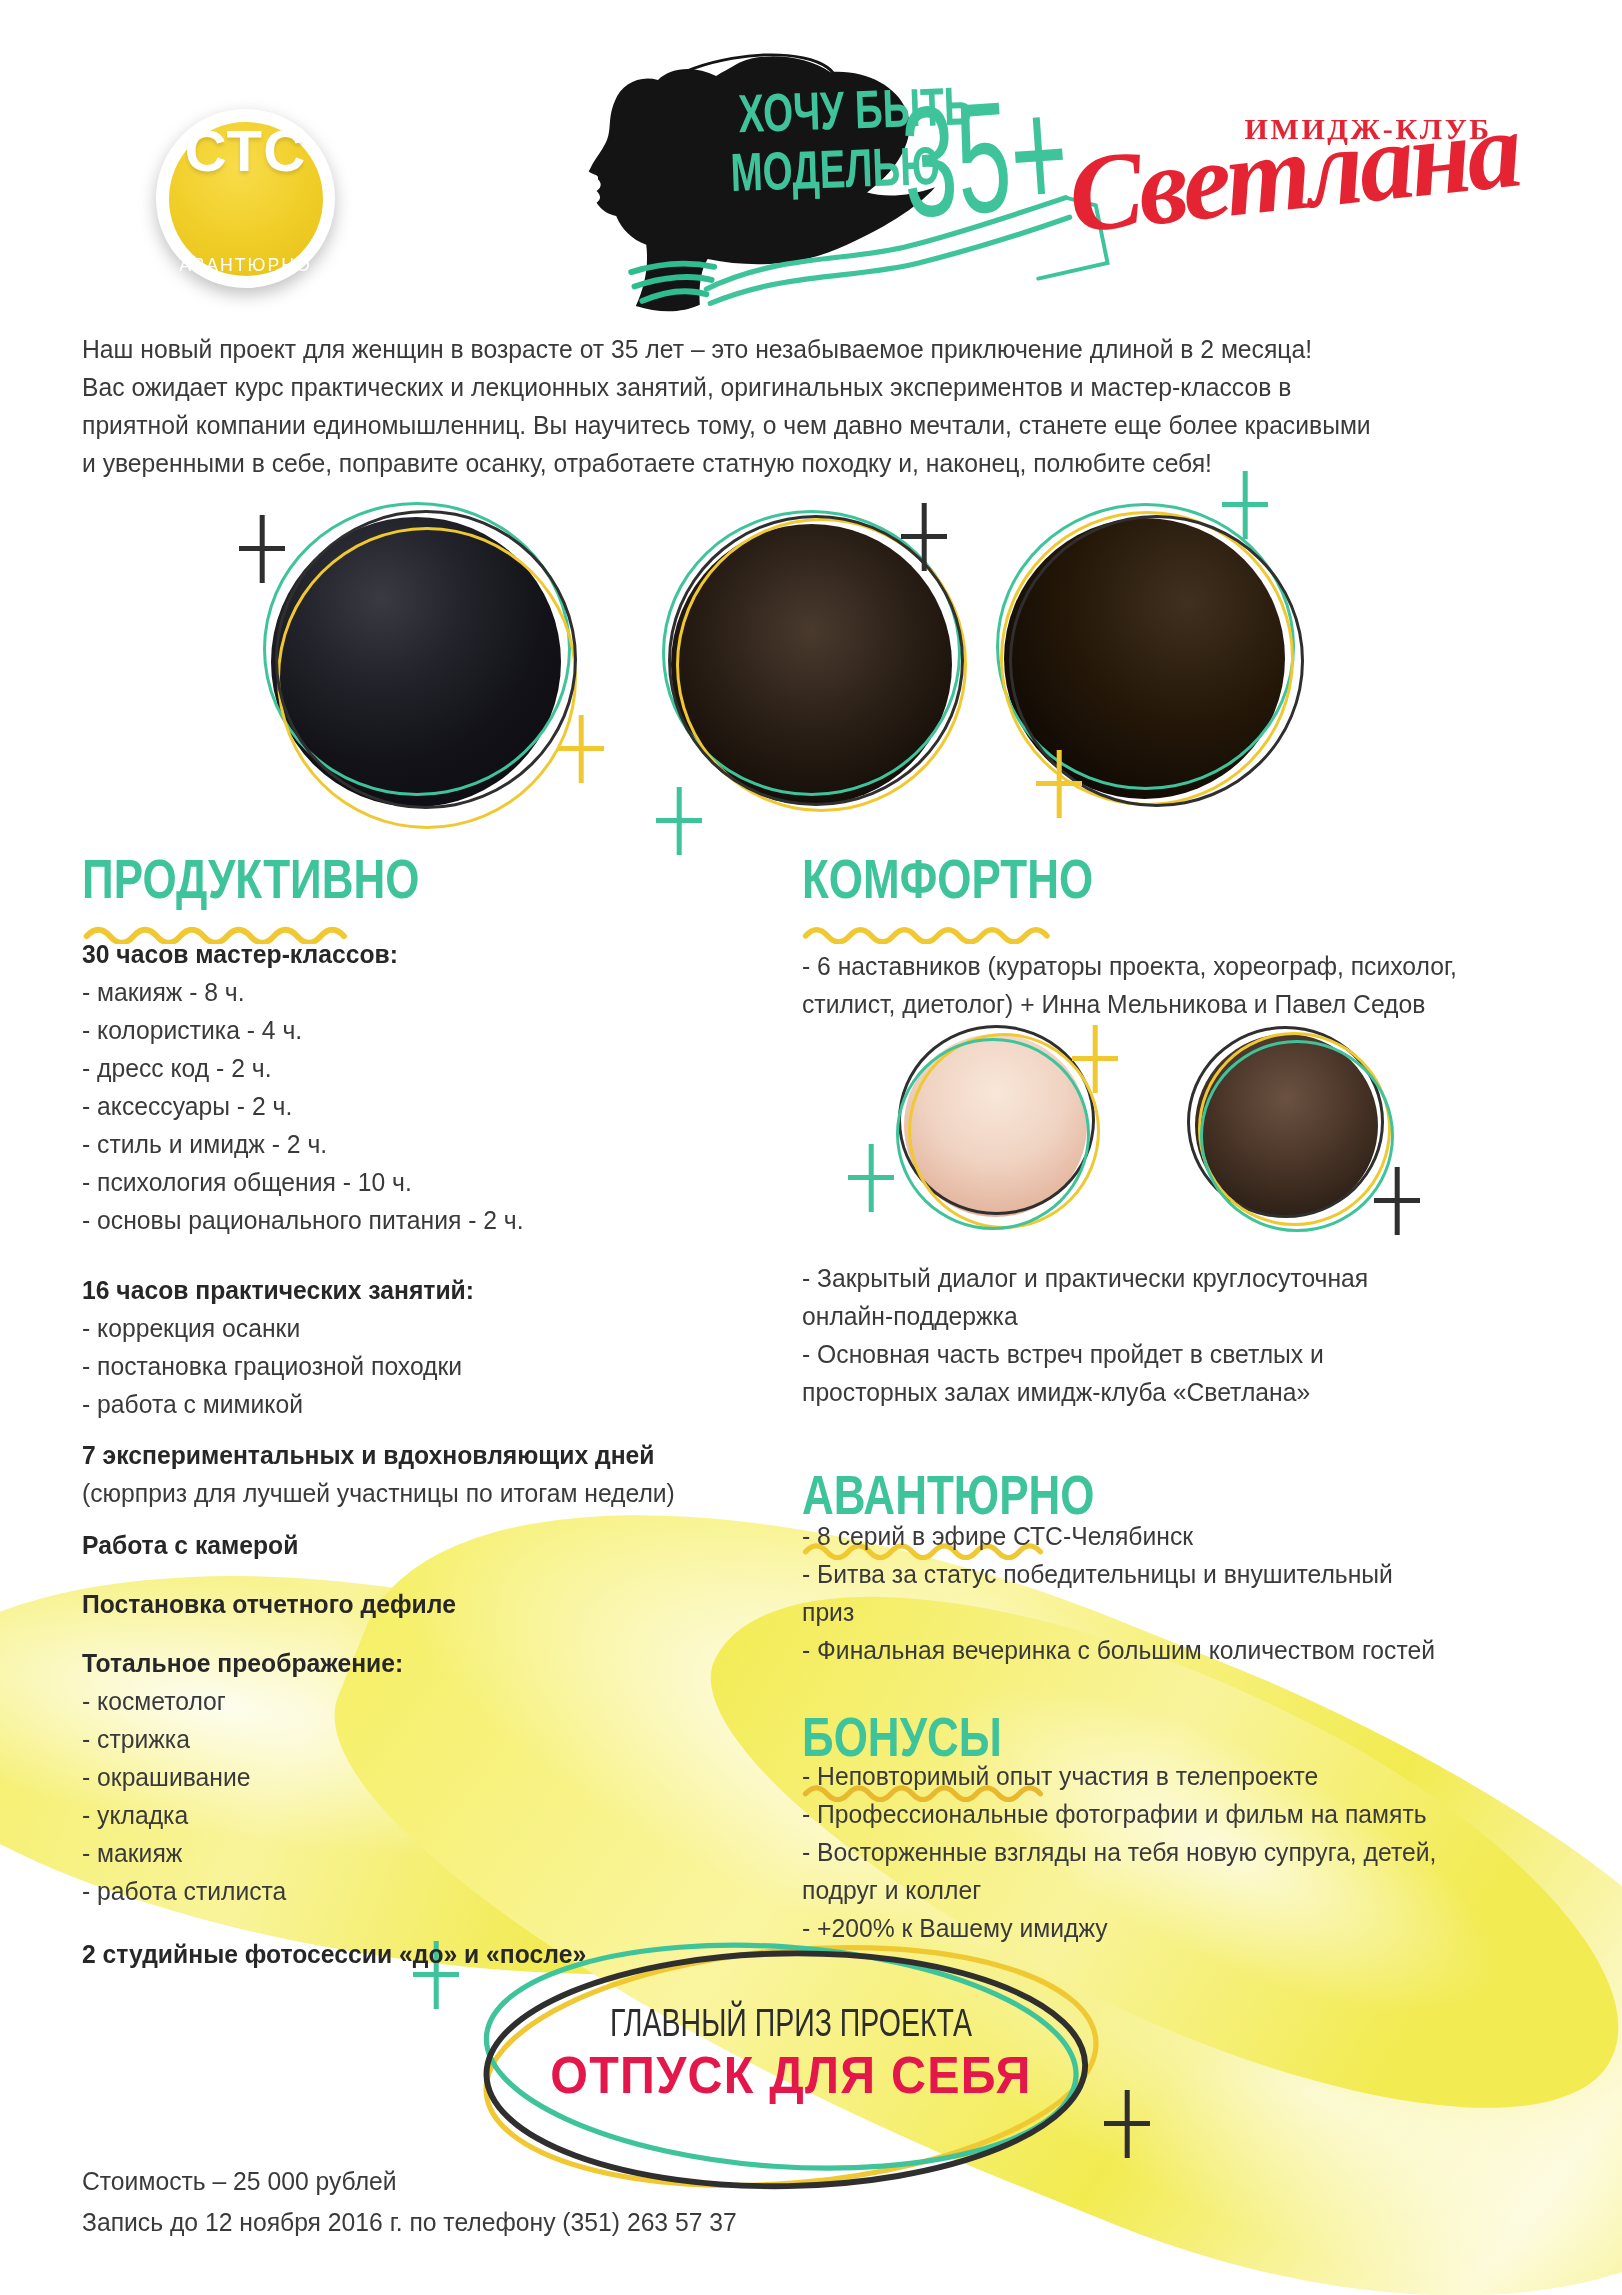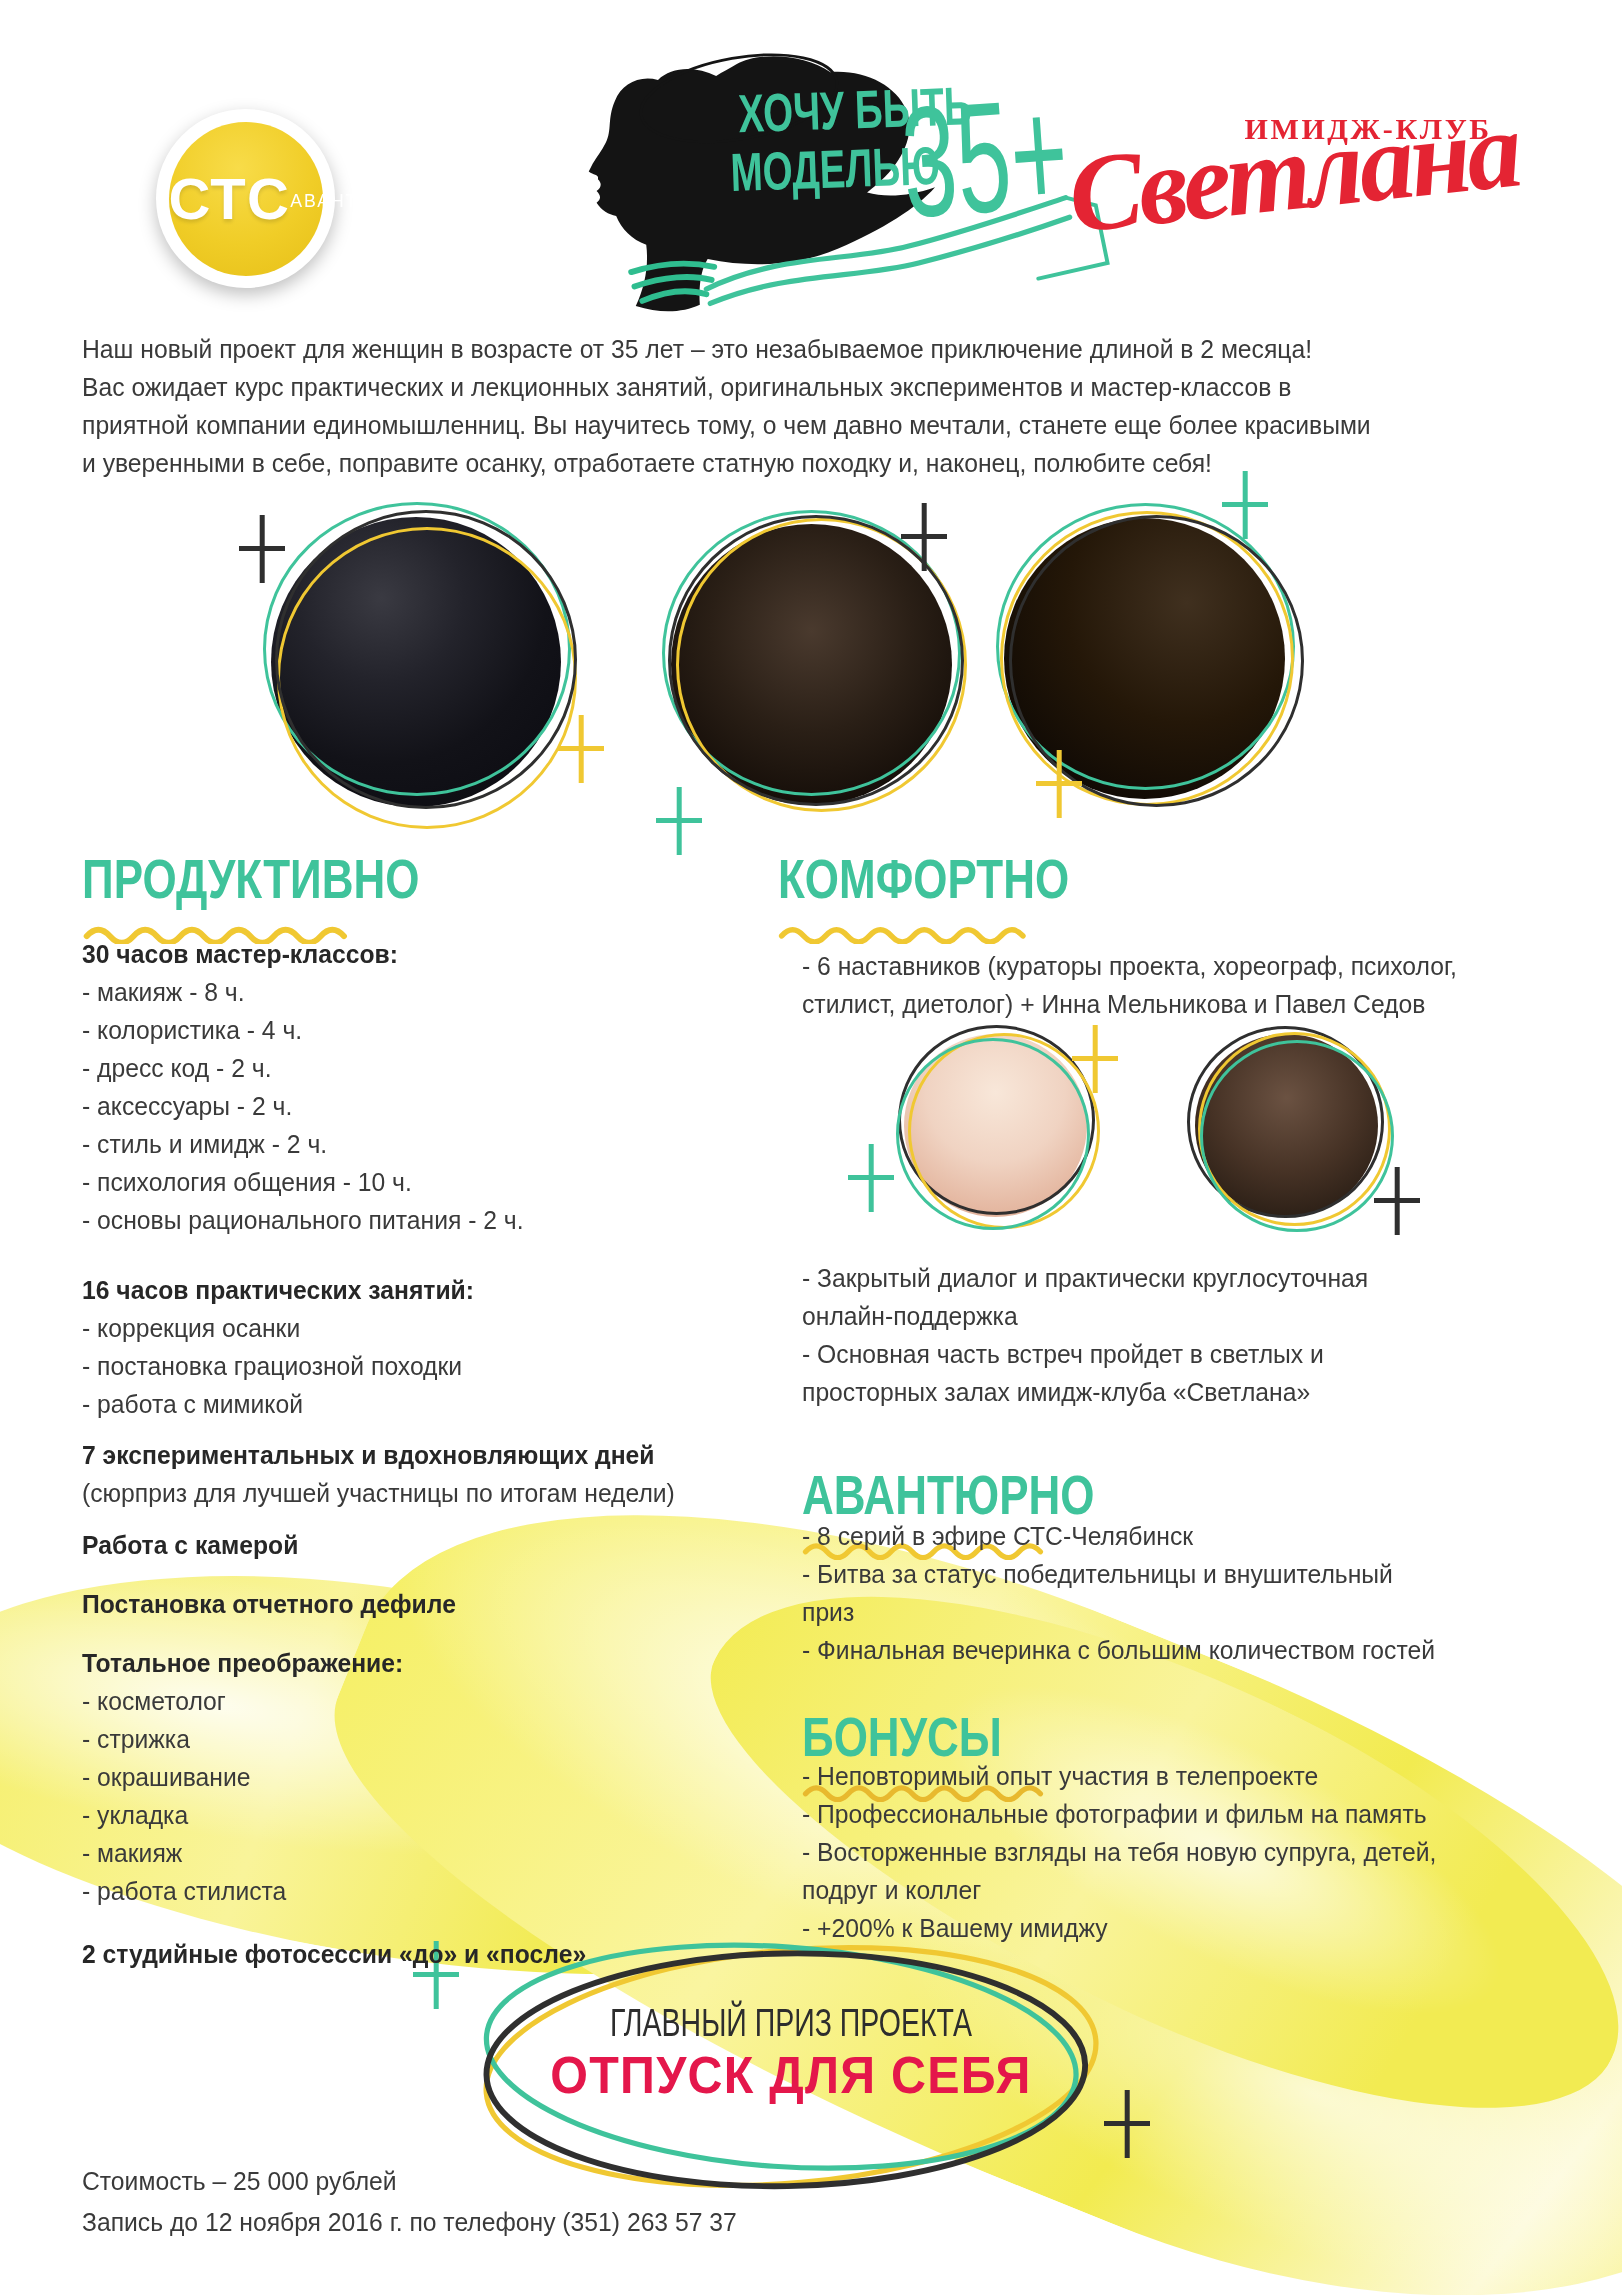--- a/index.html
+++ b/index.html
@@ -14,21 +14,21 @@
   .bh{font-weight:700;color:#272727}
   .sec-head{position:absolute;z-index:3}
   .sec-title{display:block;font-size:55px;font-weight:700;color:#3fc39b;
     letter-spacing:0;white-space:nowrap;transform:scaleX(.8);transform-origin:left top}
   .wave{display:block;margin-top:6.5px}
   
   .ctc-outer{position:absolute;left:156px;top:109px;width:179px;height:179px;border-radius:50%;
     background:#fff;box-shadow:0 6.5px 17px rgba(0,0,0,.25);display:flex;align-items:center;justify-content:center;z-index:3}
   .ctc-inner{width:154px;height:154px;border-radius:50%;
     background:radial-gradient(circle at 45% 30%, #f8dc49 0%, #f0cd27 55%, #e6bf18 100%);
-    display:flex;flex-direction:row;align-items:center;justify-content:space-between}
+    display:flex;flex-direction:column;align-items:center;justify-content:space-between}
   .ctc-name{color:#fff;font-weight:700;font-size:58px;letter-spacing:1.3px;line-height:58px;text-shadow:0 2.6px 3.9px rgba(0,0,0,.12)}
   .ctc-city{color:#fff;font-size:17.7px;letter-spacing:2px;margin-top:6.5px}
   .project-logo{position:absolute;left:543px;top:46px;width:575px;height:281px;z-index:3}
   .svet{position:absolute;left:1072px;top:98px;width:425px;height:196px;z-index:3}
   .svet-tag{position:absolute;right:5.2px;top:14.4px;font-family:"Liberation Serif",serif;font-weight:700;
     font-size:30px;letter-spacing:2.6px;color:#e42433;white-space:nowrap}
   .svet-name{position:absolute;left:3.9px;top:34px;font-family:"Liberation Serif",serif;font-style:italic;font-weight:700;
     font-size:110px;letter-spacing:-3.9px;color:#e42433;transform:rotate(-6deg);transform-origin:left bottom;white-space:nowrap}
   
   .photo{position:absolute;border-radius:50%;z-index:2;overflow:hidden}
@@ -183,21 +183,21 @@
   <div class="line">- окрашивание</div>
   <div class="line">- укладка</div>
   <div class="line">- макияж</div>
   <div class="line">- работа стилиста</div>
 </div>
 
 <div class="txt" style="left:82px;top:1935px">
   <div class="line bh">2 студийные фотосессии «до» и «после»</div>
 </div>
 
-<div class="sec-head" style="left:778px;top:847px">
+<div class="sec-head" style="left:802px;top:847px">
   <span class="sec-title">КОМФОРТНО</span>
   <svg class="wave" width="262" height="26" viewBox="0 0 430 40">
     <path d="M6 28 Q 24 8 42 28 T 78 28 T 114 28 T 150 28 T 186 28 T 222 28 T 258 28 T 294 28 T 330 28 T 366 28 T 402 28" fill="none" stroke="#f0c832" stroke-width="9" stroke-linecap="round"></path>
   </svg>
 </div>
 
 <div class="txt" style="left:802px;top:947px">
   <div class="line">- 6 наставников (кураторы проекта, хореограф, психолог,</div>
   <div class="line">стилист, диетолог) + Инна Мельникова и Павел Седов</div>
 </div>

